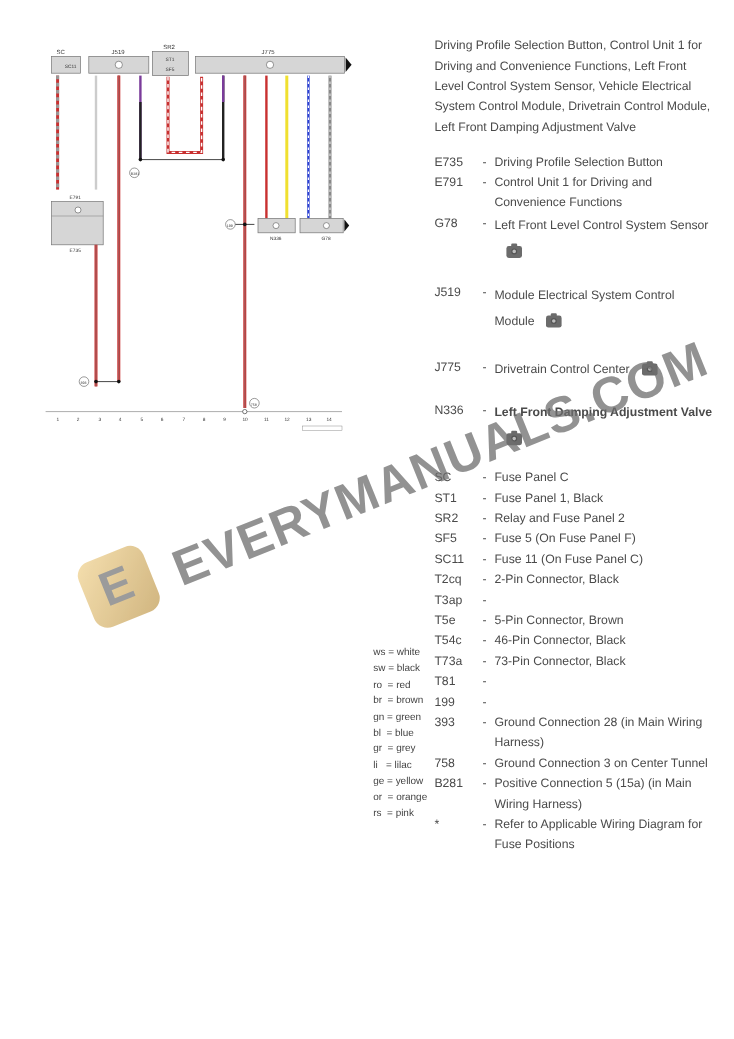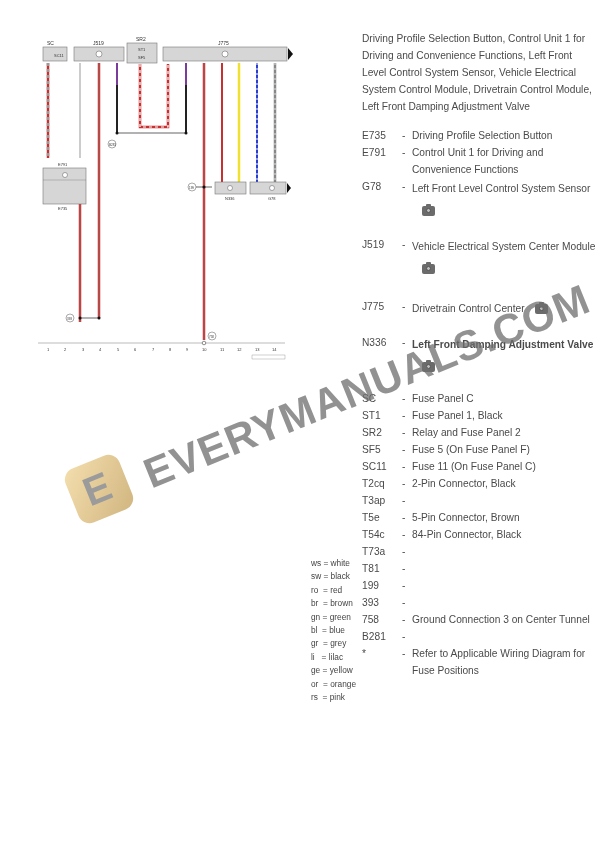--- a/index.html
+++ b/index.html
@@ -7,21 +7,21 @@
   .diagram { position:absolute; left:30px; top:30px; width:270px; height:340px; }
   .legend-title { position:absolute; left:362px; top:30px; width:230px; font-size:10.2px; line-height:17px; color:#4a4a4a; }
   .entries { position:absolute; left:362px; top:127px; width:235px; font-size:10.2px; color:#4a4a4a; }
   .entry { display:flex; line-height:17px; }
   .entry .code { width:40px; flex:none; }
   .entry .dash { width:10px; flex:none; }
   .entry .desc { flex:1; }
   .cam { display:inline-block; width:13px; height:10px; background:#6b6b6b; border-radius:2px; margin-left:10px; vertical-align:middle; position:relative; }
   .cam::before { content:""; position:absolute; left:4px; top:-2px; width:5px; height:3px; background:#6b6b6b; border-radius:1px 1px 0 0; }
   .cam::after { content:""; position:absolute; left:4px; top:2px; width:5px; height:5px; border-radius:50%; background:#bdbdbd; border:1px solid #555; box-sizing:border-box; }
-  .colors { position:absolute; left:311px; top:537px; font-size:8.3px; line-height:13.4px; color:#444;margin-top:20px; }
+  .colors { position:absolute; left:311px; top:537px; font-size:8.3px; line-height:13.4px; color:#444; }
   .colors .row { white-space:nowrap; }
   .watermark { position:absolute; left:60px; top:330px; width:520px; height:200px; pointer-events:none; }
   .wm-text { position:absolute; left:95px; top:120px; font-size:42px; font-weight:bold; color:rgba(110,110,110,0.75); letter-spacing:1px; transform:rotate(-22deg); transform-origin:left bottom; white-space:nowrap; }
   .wm-logo { position:absolute; left:10px; top:130px; width:58px; height:58px; border-radius:12px; background:linear-gradient(135deg,#f3d9a0,#c9a96a); transform:rotate(-22deg); opacity:0.85; }
   .wm-logo span { position:absolute; left:14px; top:6px; font-size:40px; font-weight:bold; color:#8a8a8a; }
 </style>
 </head>
 <body>
 
 <div class="diagram">
@@ -137,21 +137,21 @@
       <span class="desc">Control Unit 1 for Driving and Convenience Functions</span>
     </div>
   <div class="entry" style="line-height:17px;">
       <span class="code">G78</span>
       <span class="dash">-</span>
       <span class="desc" style="line-height:22px;"><span>Left Front Level Control System Sensor</span><span class="cam"></span></span>
     </div>
   <div class="entry" style="margin-top:14px;">
       <span class="code">J519</span>
       <span class="dash">-</span>
-      <span class="desc" style="line-height:22px;"><span>Vehicle Electrical System Center Module</span><span class="cam"></span></span>
+      <span class="desc" style="line-height:22px;"><span>Module Electrical System Control Module</span><span class="cam"></span></span>
     </div>
   <div class="entry" style="margin-top:18px;">
       <span class="code">J775</span>
       <span class="dash">-</span>
       <span class="desc" style="line-height:22px;"><span>Drivetrain Control Center</span><span class="cam"></span></span>
     </div>
   <div class="entry" style="margin-top:14px;">
       <span class="code">N336</span>
       <span class="dash">-</span>
       <span class="desc" style="line-height:22px;font-weight:bold;"><span>Left Front Damping Adjustment Valve</span><span class="cam"></span></span>
@@ -191,46 +191,49 @@
       <span class="dash">-</span>
     </div>
   <div class="entry">
       <span class="code">T5e</span>
       <span class="dash">-</span>
       <span class="desc">5-Pin Connector, Brown</span>
     </div>
   <div class="entry">
       <span class="code">T54c</span>
       <span class="dash">-</span>
-      <span class="desc">84-Pin Connector, Black</span>
+      <span class="desc">46-Pin Connector, Black</span>
     </div>
   <div class="entry">
       <span class="code">T73a</span>
       <span class="dash">-</span>
+      <span class="desc">73-Pin Connector, Black</span>
     </div>
   <div class="entry">
       <span class="code">T81</span>
       <span class="dash">-</span>
     </div>
   <div class="entry">
       <span class="code">199</span>
       <span class="dash">-</span>
     </div>
   <div class="entry">
       <span class="code">393</span>
       <span class="dash">-</span>
+      <span class="desc">Ground Connection 28 (in Main Wiring Harness)</span>
     </div>
   <div class="entry">
       <span class="code">758</span>
       <span class="dash">-</span>
       <span class="desc">Ground Connection 3 on Center Tunnel</span>
     </div>
   <div class="entry">
       <span class="code">B281</span>
       <span class="dash">-</span>
+      <span class="desc">Positive Connection 5 (15a) (in Main Wiring Harness)</span>
     </div>
   <div class="entry">
       <span class="code">*</span>
       <span class="dash">-</span>
       <span class="desc">Refer to Applicable Wiring Diagram for Fuse Positions</span>
     </div>
 </div>
 
 <div class="colors">
   <div class="row"><span>ws</span> = <span>white</span></div>

